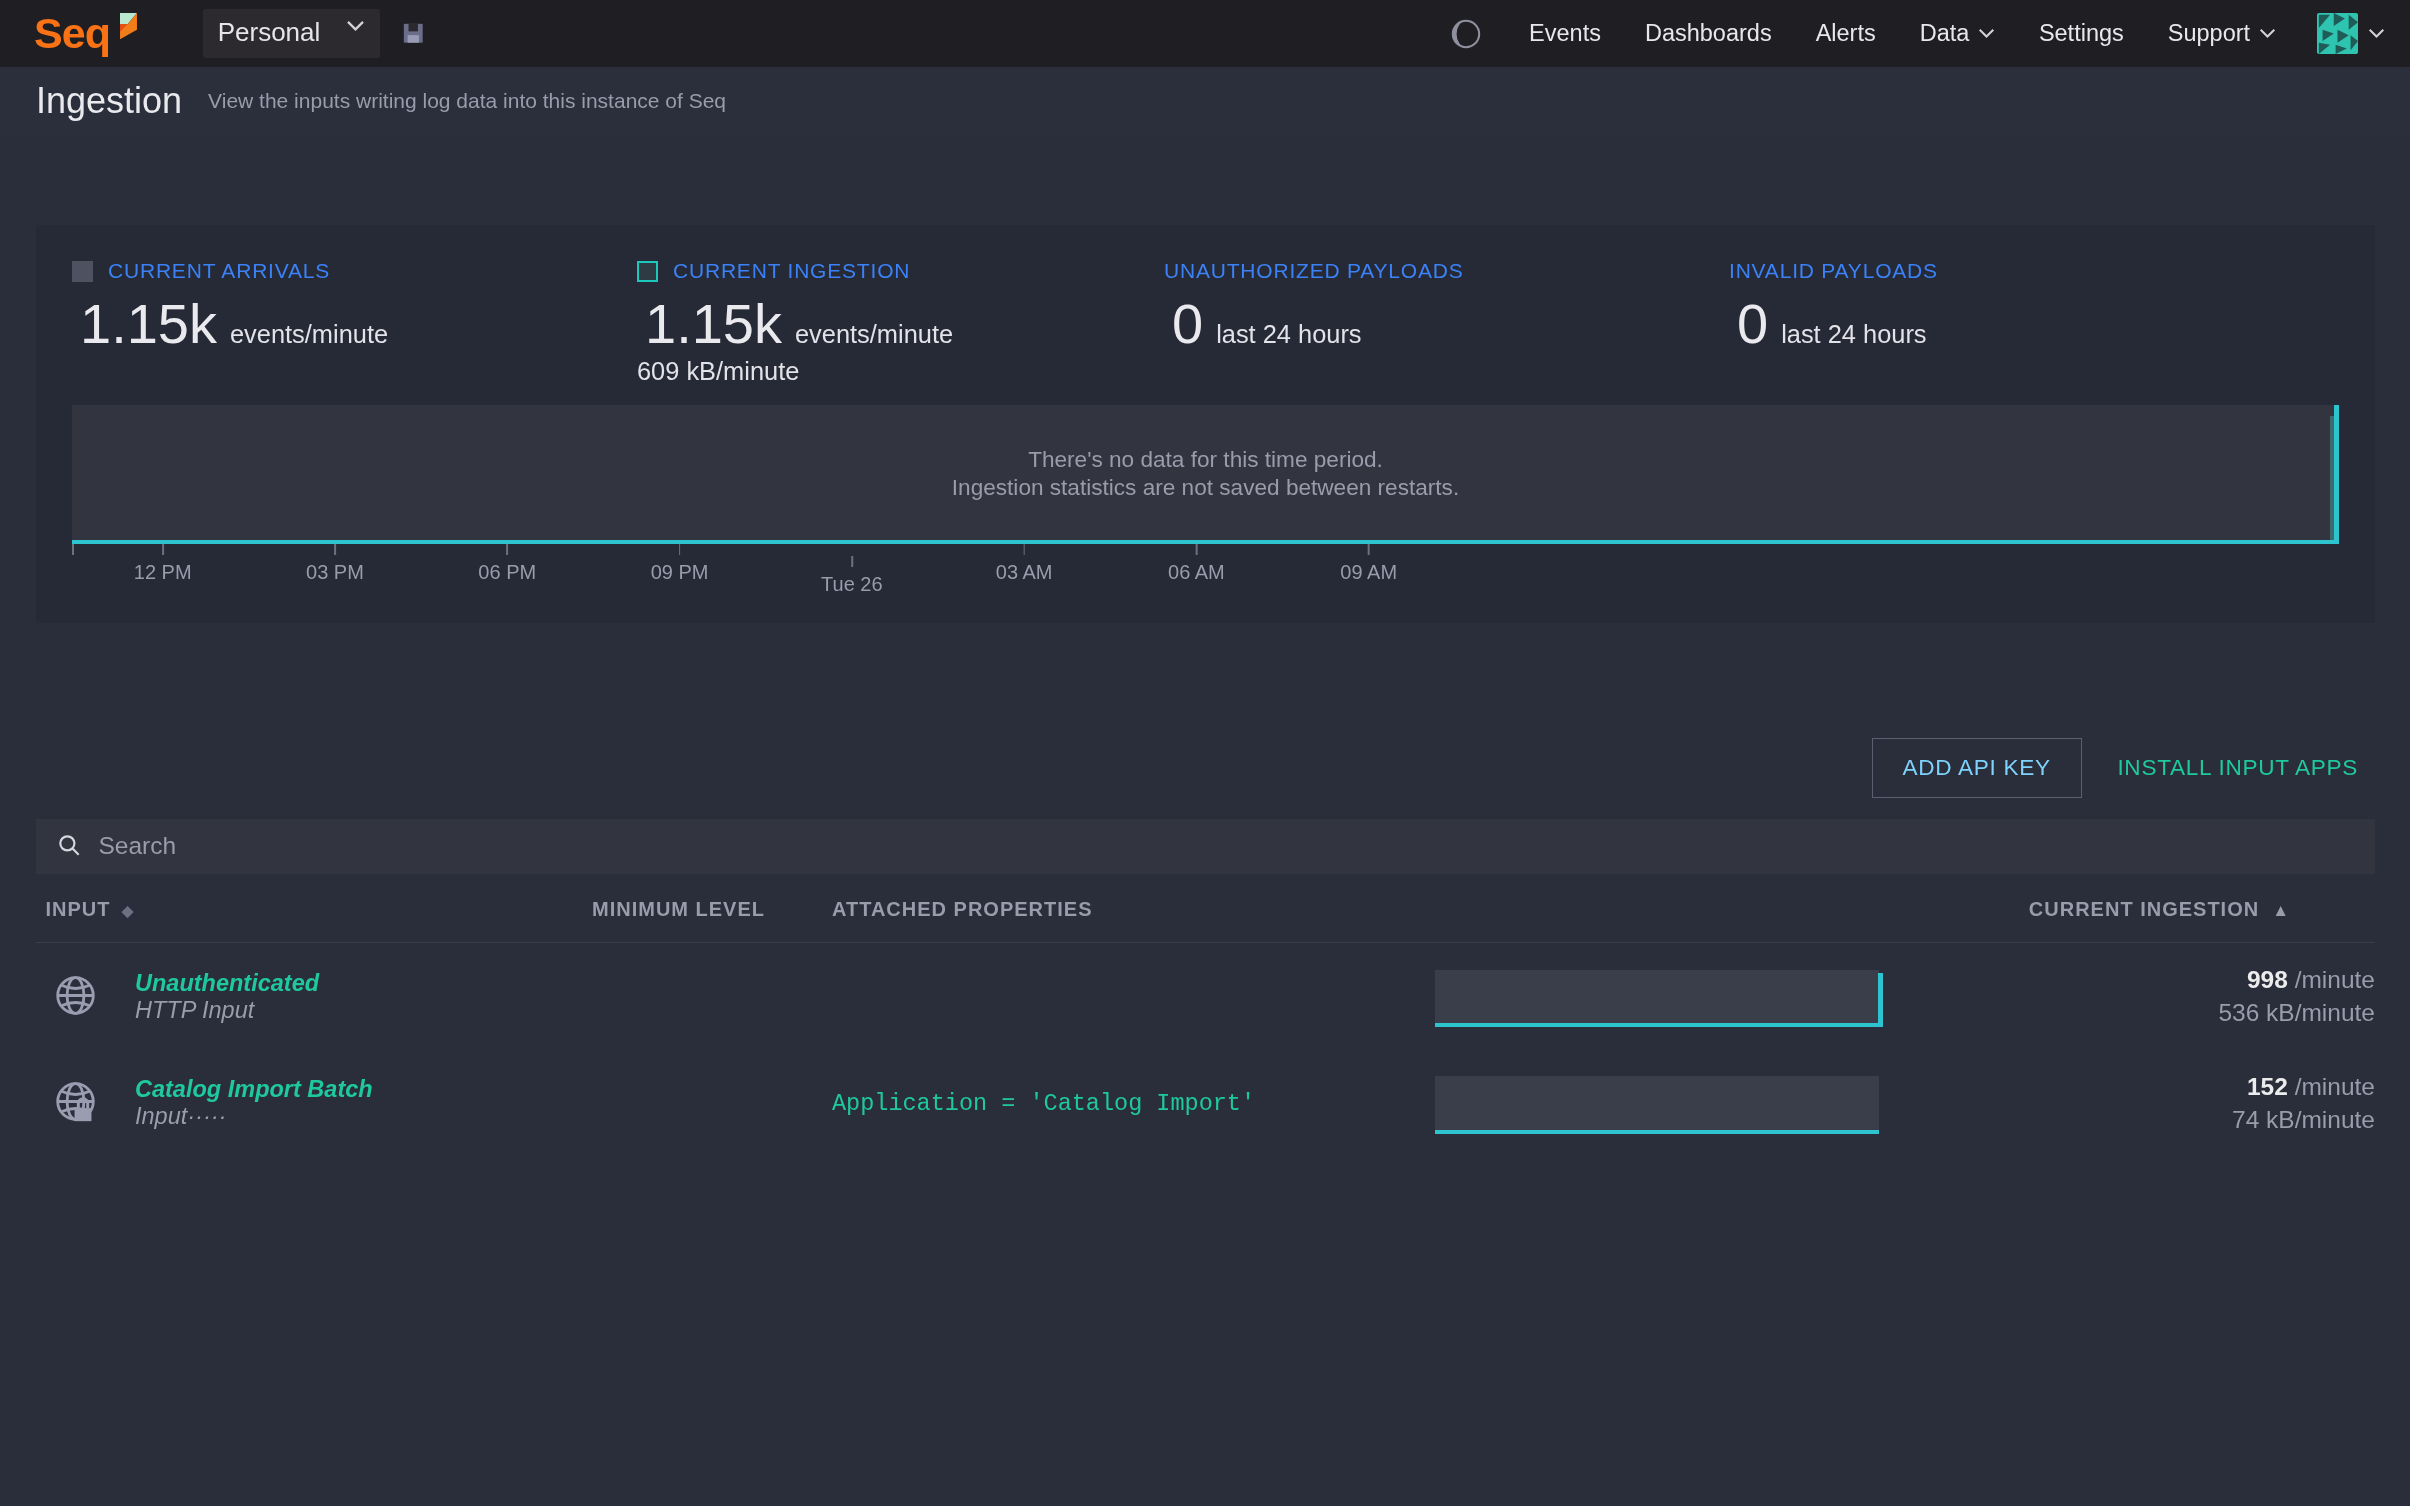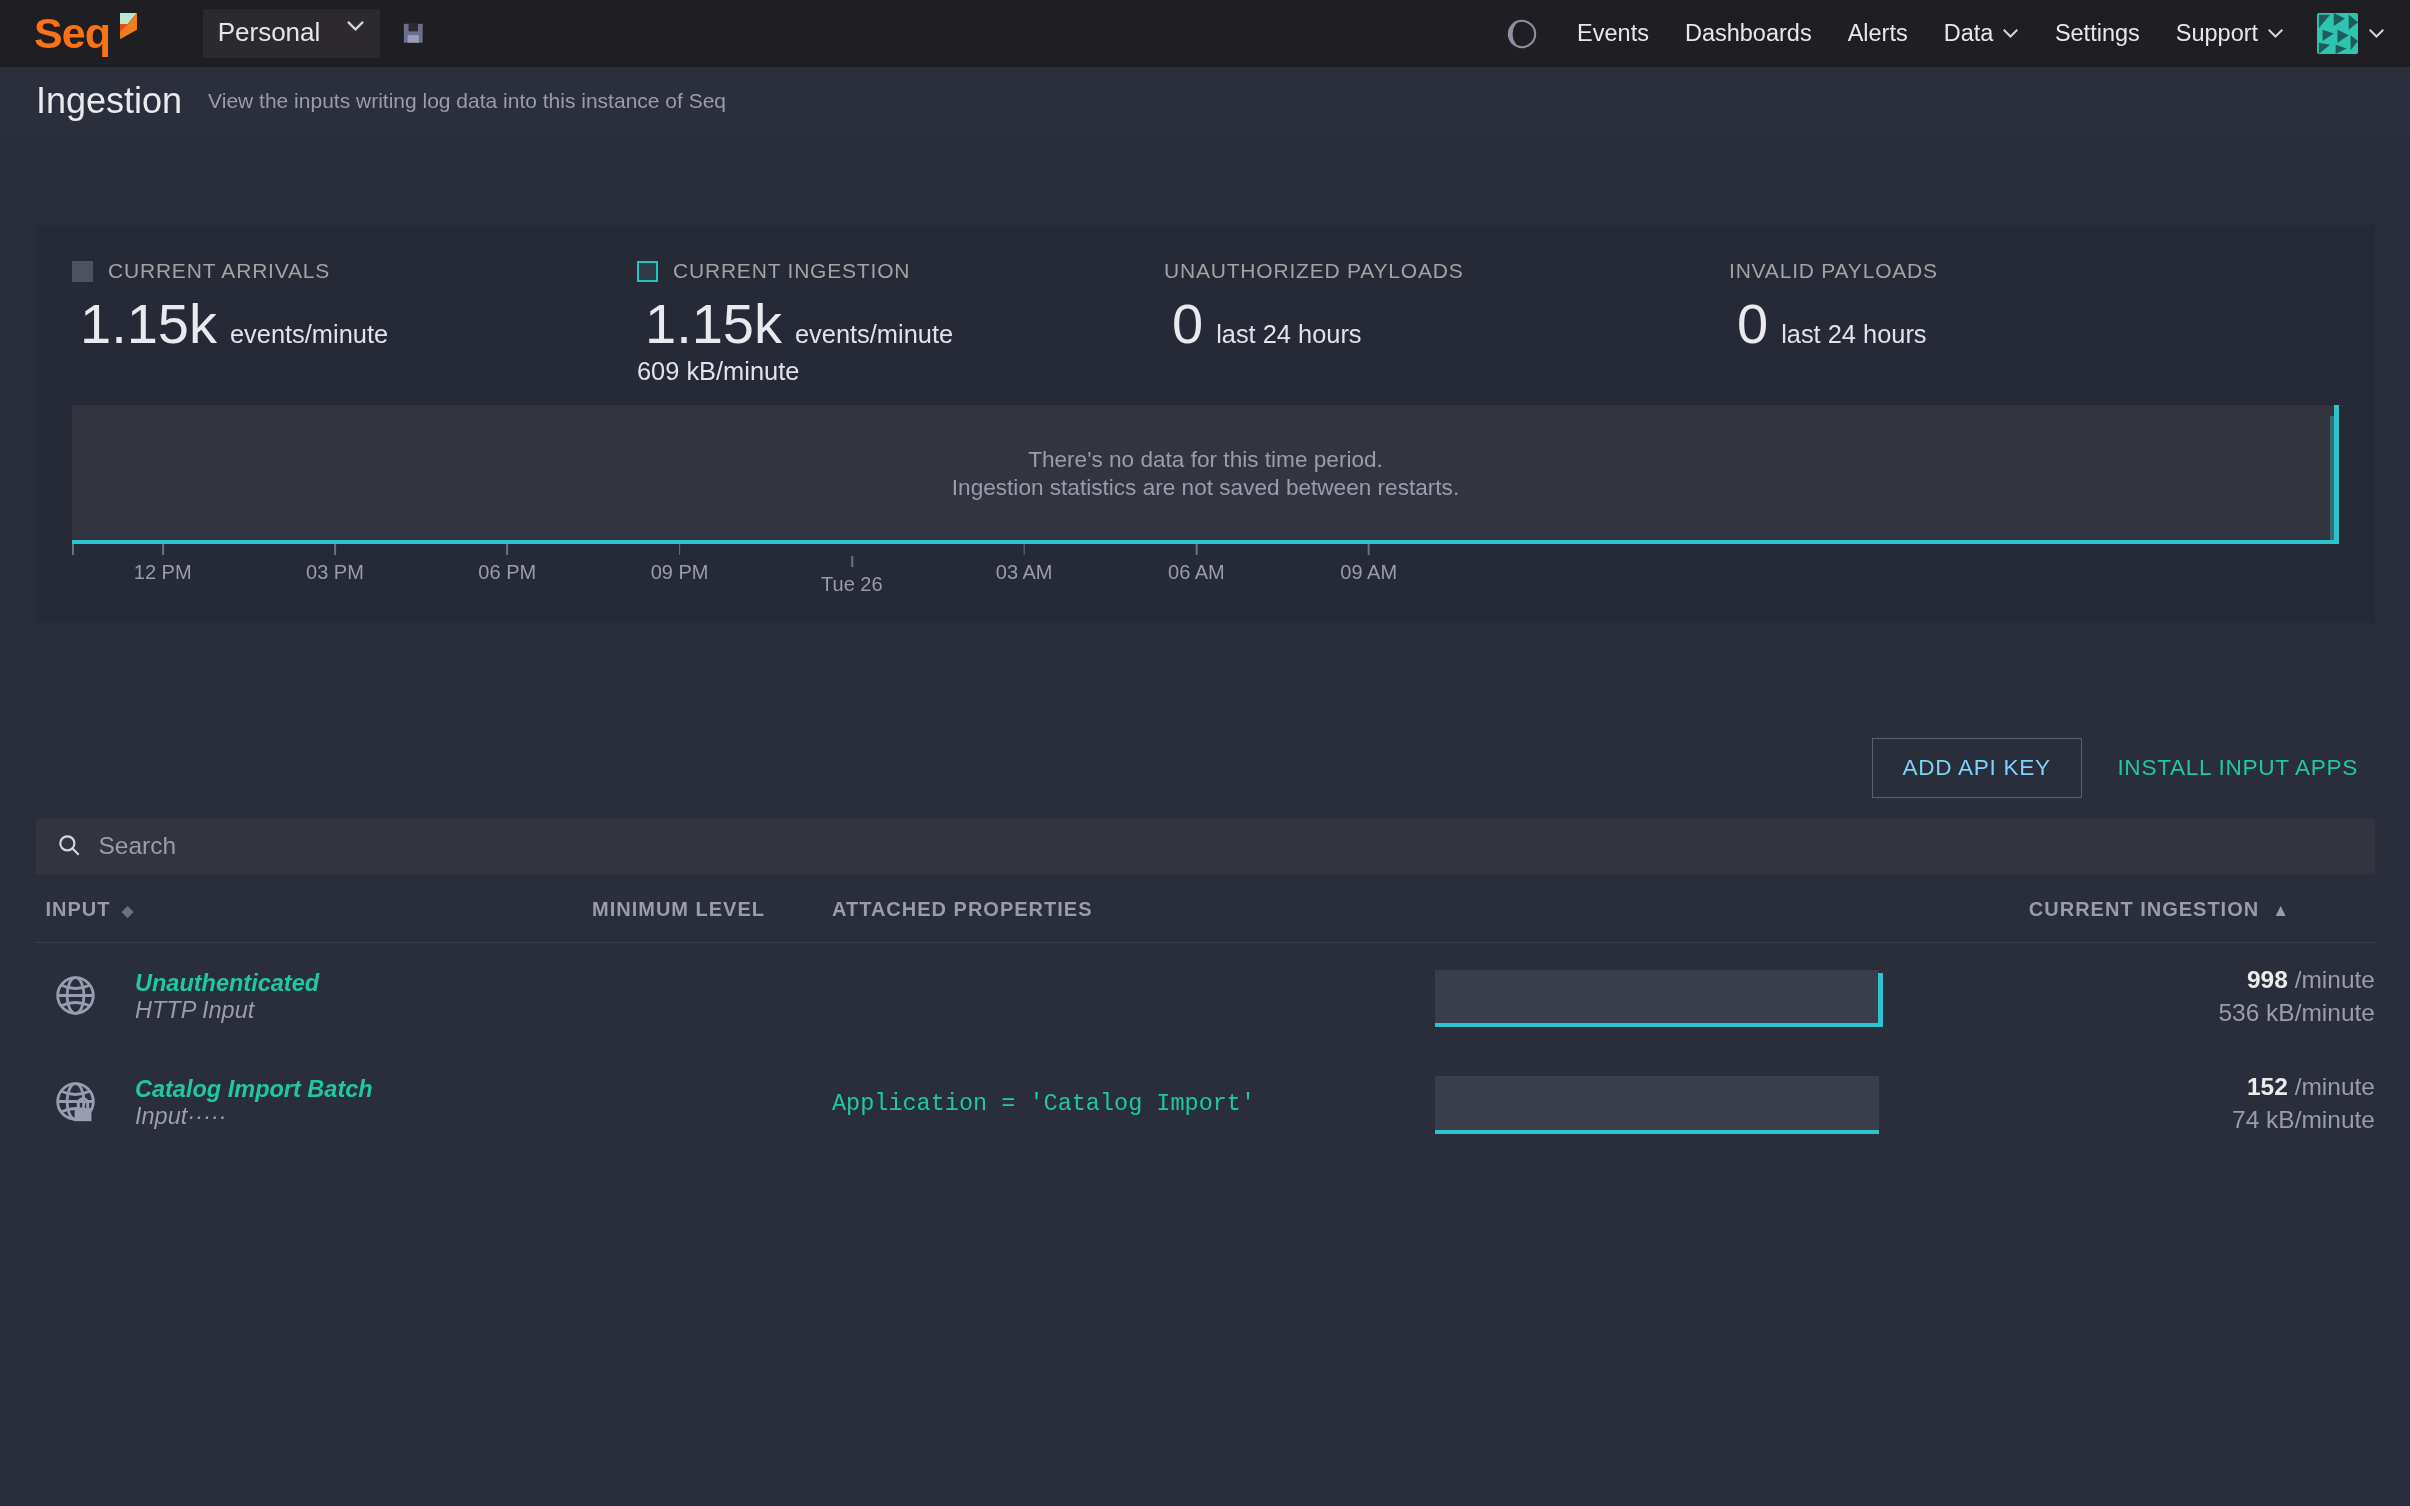--- a/index.html
+++ b/index.html
@@ -32,21 +32,21 @@
     font-size: 26px;
     padding: 8.5px 15px 10.4px 15px;
     display: flex; gap: 26px;
     cursor: pointer;
     border-radius: 1.9px;
   }
   .caret { font-size: 16px; opacity: .9; }
   .save-icon { margin-left: 21px; display: flex; align-items: center; cursor: pointer; }
   .nav-right {
     margin-left: auto;
-    display: flex; align-items: center; gap: 0;
+    display: flex; align-items: center; gap: 8px;
   }
   .nav-item {
     color: #e8e8ec; font-size: 23.5px;
     padding: 0 18px; cursor: pointer;
     display: flex; align-items: center; gap: 8.5px;
     white-space: nowrap;
   }
   .moon-btn { padding: 0 21px 0 0; cursor: pointer; display:flex; align-items:center;}
   .avatar-wrap { display: flex; align-items: center; gap: 10.4px; margin-left: 15px; cursor: pointer; }
   .avatar {
@@ -77,21 +77,21 @@
   .stat { flex: 0 0 auto; }
   .stat.s1 { width: 565px; }
   .stat.s2 { width: 527px; }
   .stat.s3 { width: 565px; }
   .stat.s4 { width: auto; }
   .stat-head { display: flex; align-items: center; gap: 15px; height: 28px; }
   .swatch { width: 21px; height: 21px; }
   .swatch.grey { background: #4e5160; }
   .swatch.teal { background: #2e3a44; border: 2.8px solid #1cc7bd; }
   .stat-label {
-    font-size: 21px; color: #a3a3a3; letter-spacing: 0.8px; text-align: right;
+    font-size: 21px; color: #3b82f6; letter-spacing: 0.8px; text-align: right;
   }
   .stat-value {
     margin-top: 9.4px;
     display: flex; align-items: baseline; gap: 13px;
   }
   .stat-num { font-size: 56px; color: #e9e9ee; font-weight: 300; line-height: 1.08; margin-left: 8px; }
   .stat-unit { font-size: 25.4px; color: #e2e2e8; }
   .stat-sub { font-size: 25.4px; color: #e2e2e8; margin-top: 1.9px; }
 
   

